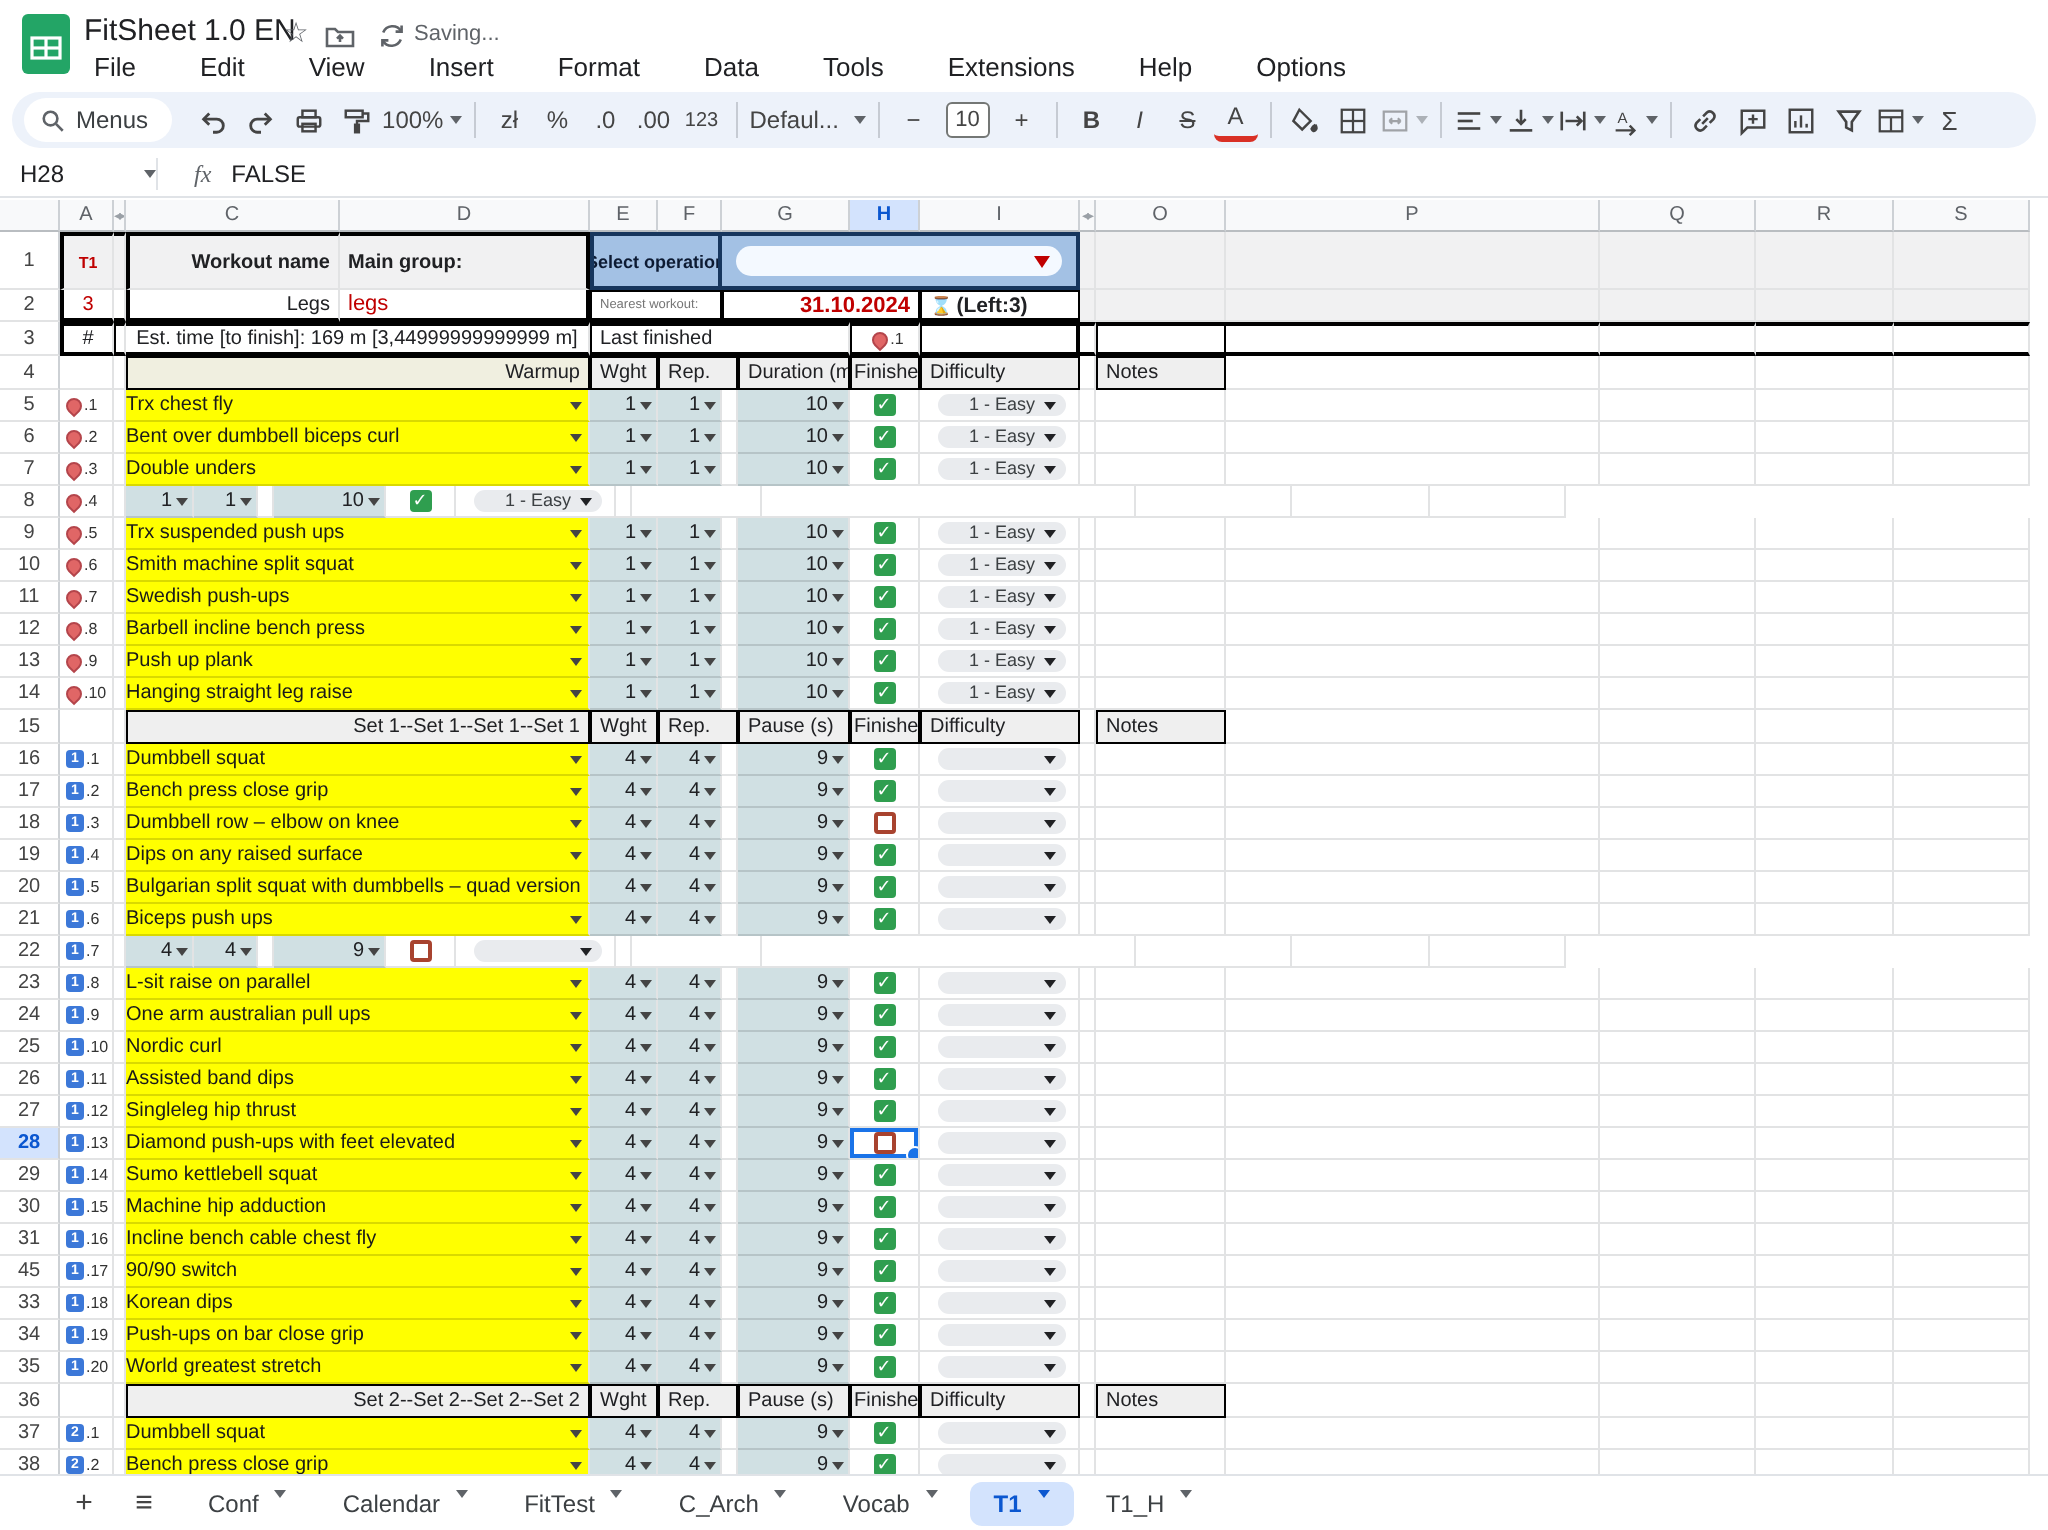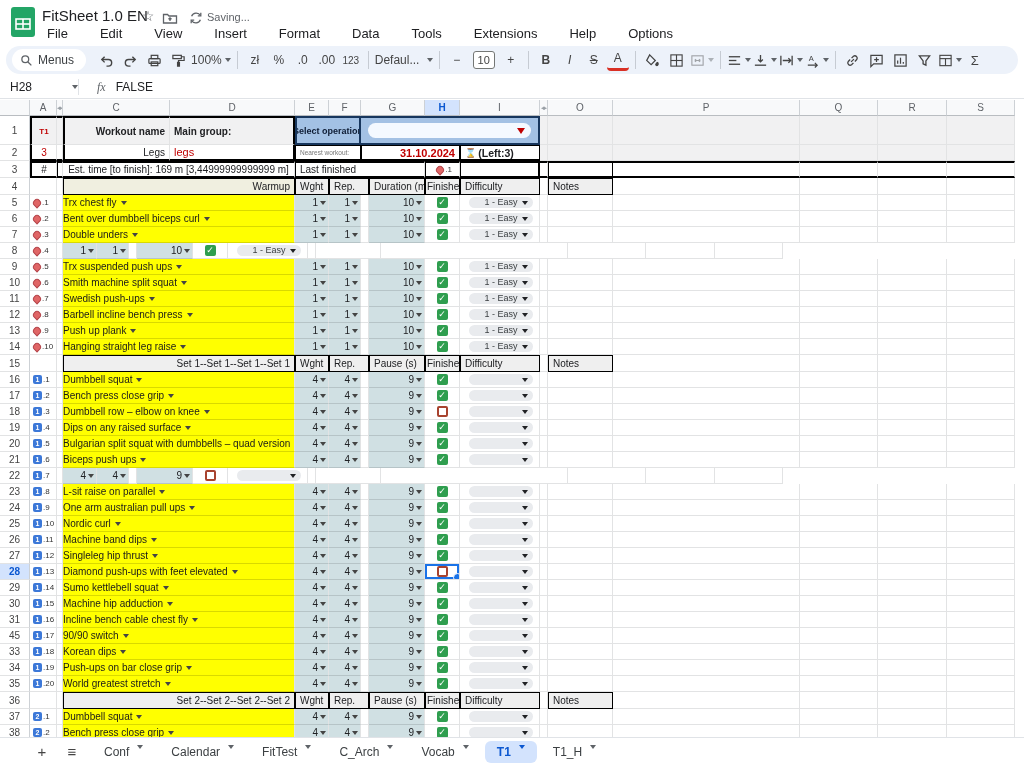--- a/index.html
+++ b/index.html
@@ -86,21 +86,21 @@
   .blk2r { border-right:2px solid #000; }
   .blk2t { border-top:2px solid #000; }
   .blk2b { border-bottom:2px solid #000; }
   .tinylbl { font-size:6.5px; color:#757575; }
 
   .hdrgrey { background:#efefef; border:1px solid #000; }
   .warmbg { background:#f0efe0; }
 
   
   .drow { height:16px; }
-  .ylw { background:#ffff00; justify-content:flex-start; padding-right:3px; border-bottom:1px solid rgba(0,0,0,.15); }
+  .ylw { background:#ffff00; justify-content:space-between; padding-right:3px; border-bottom:1px solid rgba(0,0,0,.15); }
   .ylw .nm { color:#1a1a1a; }
   .cyan { background:#d0e0e3; justify-content:flex-end; padding-right:2px; border-bottom:1px solid rgba(0,0,0,.12); }
   .cyan .caret { margin-left:2px; border-top-color:#444; }
   .ylw .caret { margin-left:4px; border-top-color:#444; }
   .cb { width:11px; height:11px; border-radius:2px; margin:0 auto; display:flex; align-items:center;
     justify-content:center; font-size:9px; font-weight:bold; color:#fff; line-height:11px; }
   .cb.checked { background:#2f9e4f; }
   .cb.unchecked { background:#fff; border:2px solid #a8432f; }
   .cH-cell { justify-content:center; }
   .selected-cell { box-shadow: inset 0 0 0 2px #1a73e8; }
@@ -1279,21 +1279,21 @@
         <div class="row drow">
     <div class="cell wRH rh">
             <span>26</span>
           </div>
     <div class="cell wA icon-a">
       <span class="num-icon">1</span>
             <span class="idx">.11</span>
     </div>
     <div class="cell wB"></div>
     <div class="cell wCD ylw">
-      <span class="nm">Machine band dips</span>
+      <span class="nm">Assisted band dips</span>
             <span class="caret"></span>
     </div>
     <div class="cell wE cyan">
             <span>4</span>
             <span class="caret"></span>
           </div>
     <div class="cell wF cyan">
             <span>4</span>
             <span class="caret"></span>
           </div>

